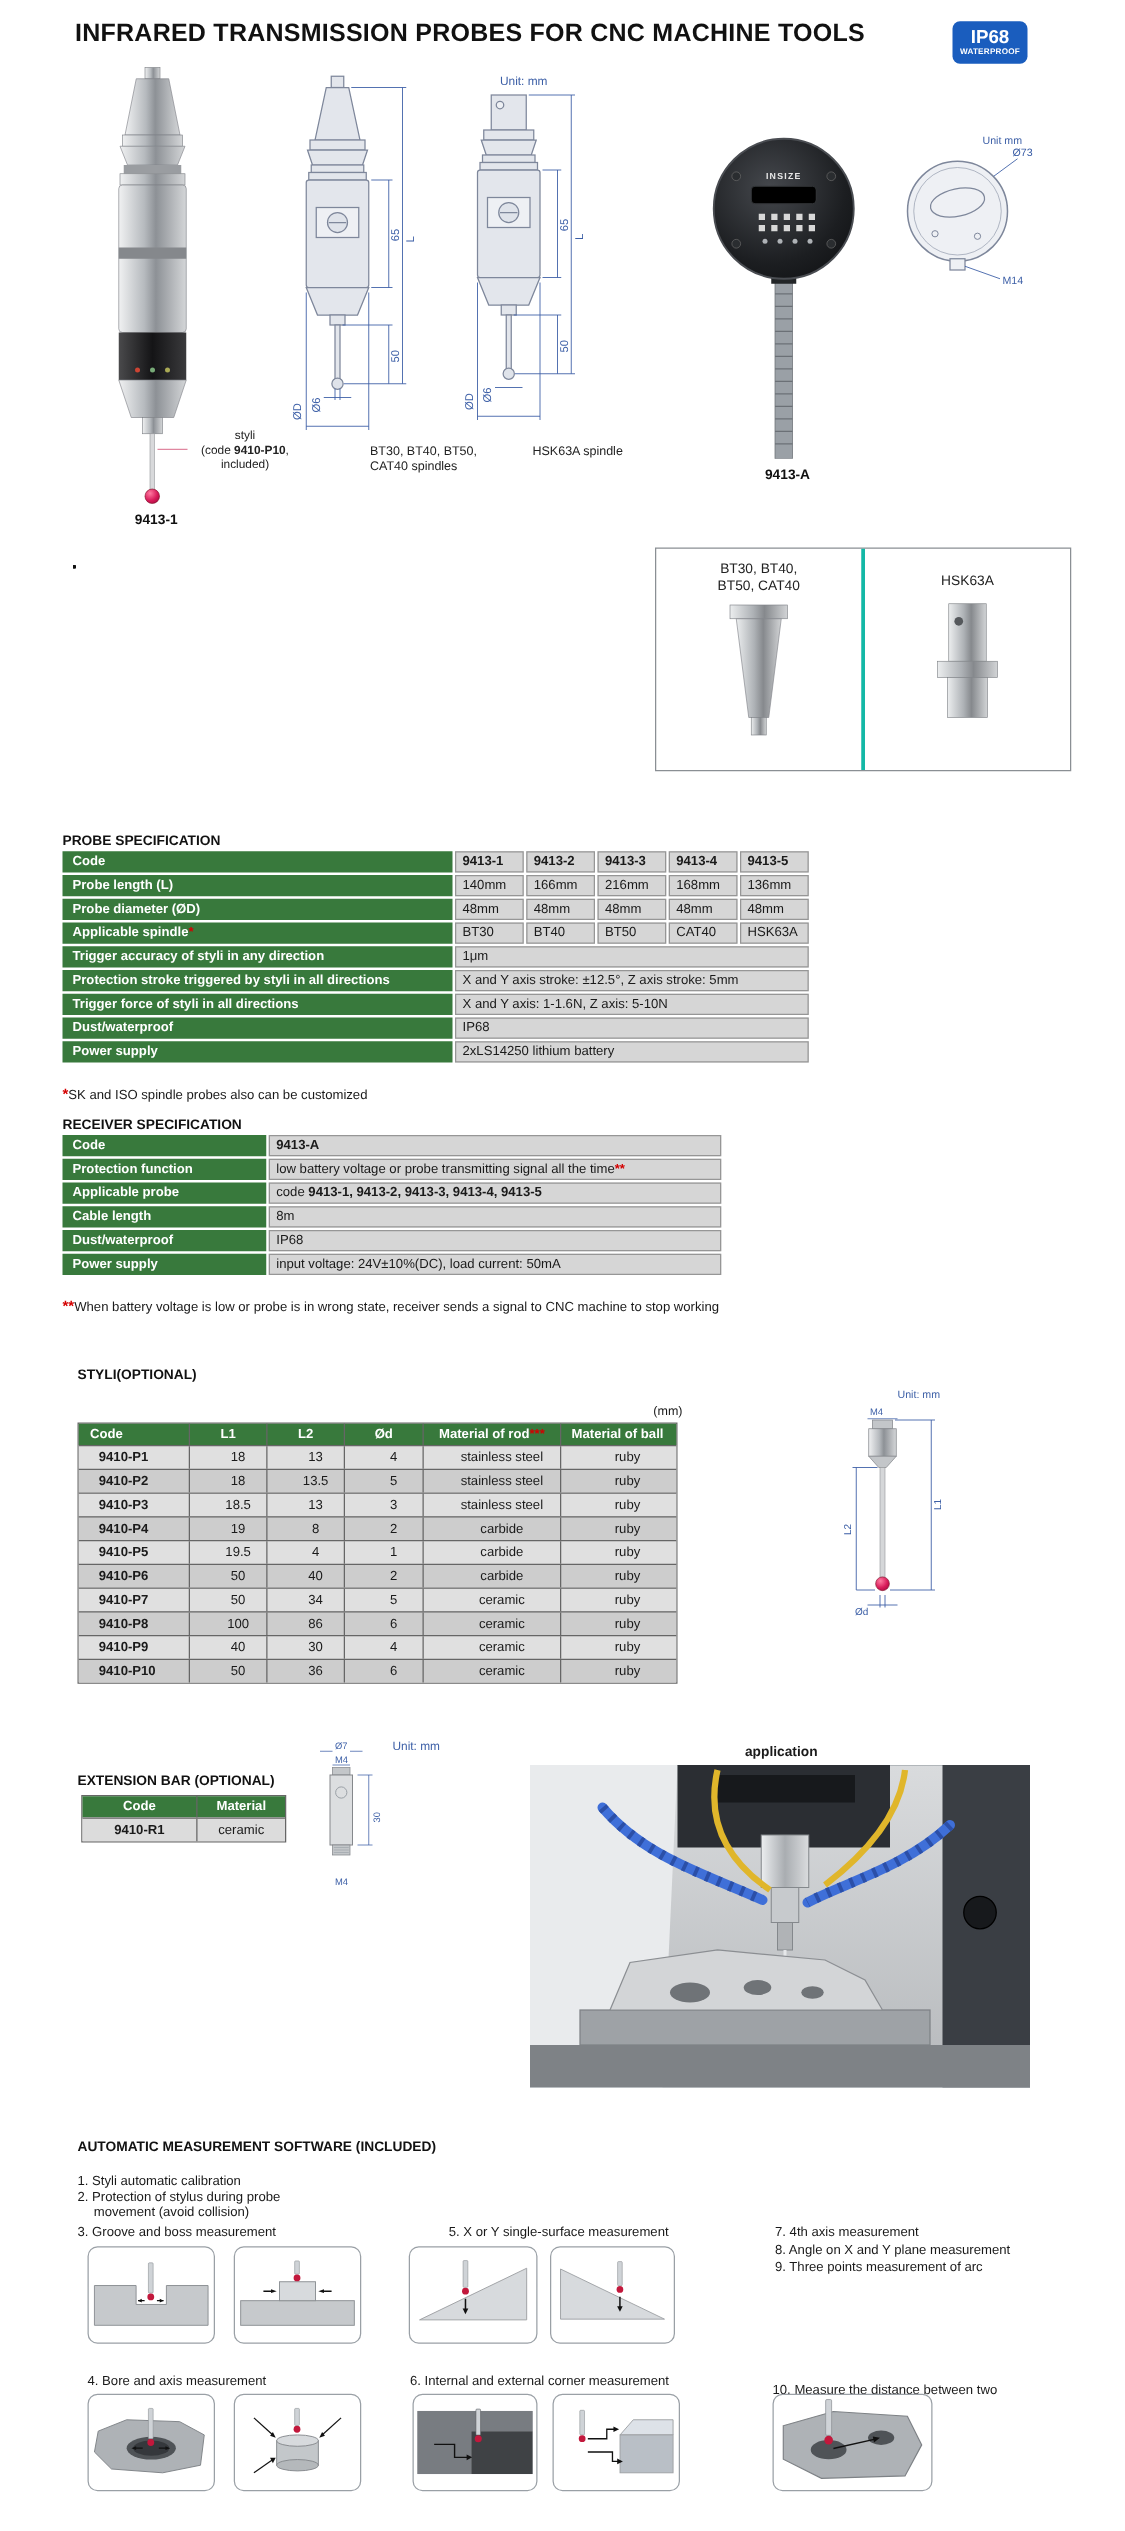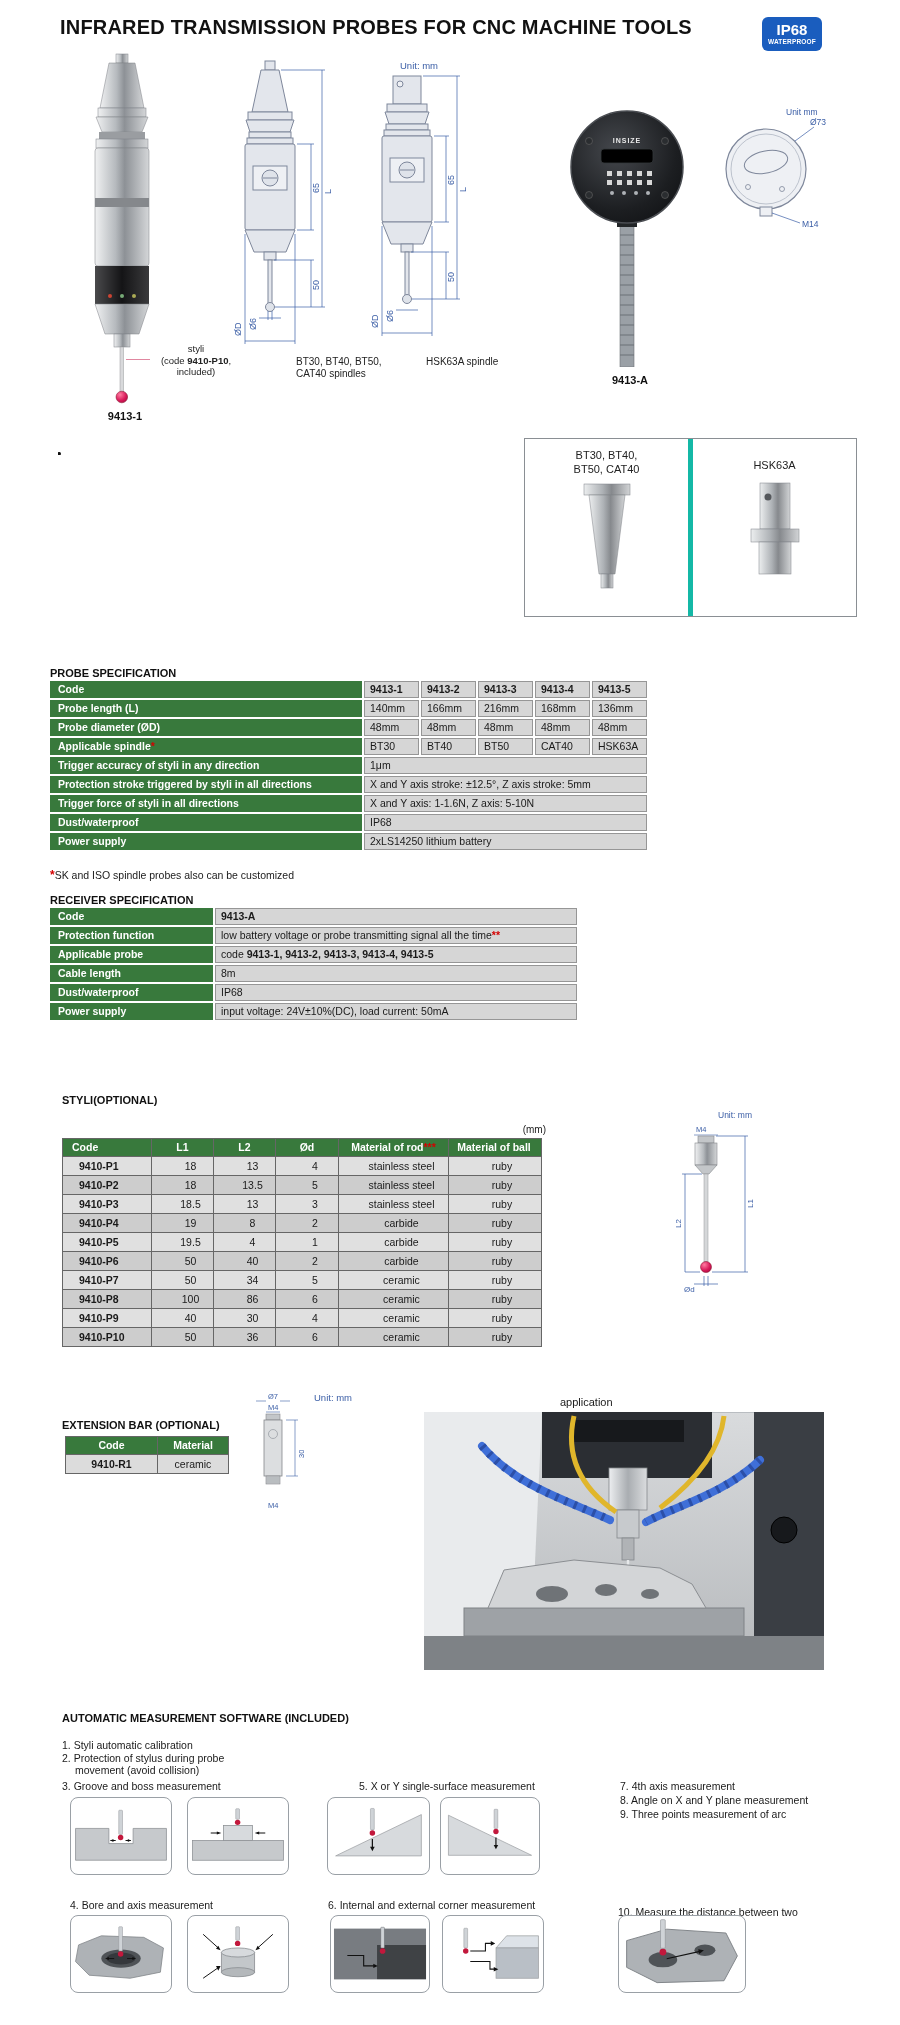--- a/index.html
+++ b/index.html
@@ -55,21 +55,21 @@
   .styli-body .bc{line-height:18px;height:18px;padding-left:16px;}
   .brow.head .bc{line-height:17px;height:17px;}
   .ext-cols{grid-template-columns:92px 70px;}
   .ext-body .brow{background:#dcdcdc;}
   .ext-body .bc{line-height:18px;height:18px;font-weight:bold;}
   .ext-body .bc:last-child{font-weight:normal;}
 
   
   .spbox{width:331px;height:177px;border:1px solid #8a8f94;background:#fff;display:flex;}
   .spcell{flex:1;position:relative;text-align:center;}
-  .spcell.left{border-right:5px solid #14b8a6;}
+  .spcell.left{border-right:3px solid #14b8a6;}
   .sptext{font-size:11px;color:#222;line-height:13.5px;padding-top:10px;}
 
   
   .thumb{position:absolute;border:1.5px solid #9aa0a6;border-radius:8px;background:#fff;overflow:hidden;}
   .sw{font-size:10.5px;color:#1a1a1a;white-space:pre-line;}
   .hang{padding-left:13px;text-indent:-13px;}
   .hang10{padding-left:18px;text-indent:-18px;}
 </style>
 </head>
 <body>
@@ -379,20 +379,23 @@
     <div class="gv">
       <span>code </span><b>9413-1, 9413-2, 9413-3, 9413-4, 9413-5</b>
     </div>
     <div class="gl">Cable length</div>
     <div class="gv">8m</div>
     <div class="gl">Dust/waterproof</div>
     <div class="gv">IP68</div>
     <div class="gl">Power supply</div>
     <div class="gv">input voltage: 24V±10%(DC), load current: 50mA</div>
   </div>
+  <div class="abs foot" style="left:50px;top:1026px;">
+    <span class="fstar">**</span><span>When battery voltage is low or probe is in wrong state, receiver sends a signal to CNC machine to stop working</span>
+  </div>
 
   <div class="abs sect" style="left:62px;top:1094px;">STYLI(OPTIONAL)</div>
   <div class="abs" style="left:480px;top:1124px;width:66px;text-align:right;font-size:10px;">(mm)</div>
   <div class="abs btable" style="left:62px;top:1138px;width:478px;">
     <div class="brow head styli-cols">
       <div class="bc code">Code</div>
       <div class="bc">L1</div>
       <div class="bc">L2</div>
       <div class="bc">Ød</div>
       <div class="bc">
@@ -542,21 +545,21 @@
     <rect x="26" y="24" width="14" height="6" fill="#c3c6c9" stroke="#85888c" stroke-width=".6"></rect>
     <rect x="24" y="30" width="18" height="56" fill="#dcdee0" stroke="#85888c" stroke-width=".8"></rect>
     <circle cx="33" cy="44" r="4.5" fill="none" stroke="#9aa0a6" stroke-width=".8"></circle>
     <rect x="26" y="86" width="14" height="8" fill="#c3c6c9" stroke="#85888c" stroke-width=".6"></rect>
     <line x1="27" y1="88" x2="39" y2="88" stroke="#9aa0a6" stroke-width=".5"></line>
     <line x1="27" y1="90" x2="39" y2="90" stroke="#9aa0a6" stroke-width=".5"></line>
     <line x1="27" y1="92" x2="39" y2="92" stroke="#9aa0a6" stroke-width=".5"></line>
   </svg>
   <div class="abs unit-label" style="left:314px;top:1392px;">Unit: mm</div>
 
-  <div class="abs" style="left:560px;top:1396px;width:130px;text-align:left;font-size:11px;">application</div>
+  <div class="abs" style="left:560px;top:1396px;width:130px;text-align:center;font-size:11px;font-weight:bold;">application</div>
   <svg class="abs" style="left:424px;top:1412px;" width="400" height="258" viewBox="0 0 400 258">
     <defs>
       <linearGradient id="appbg" x1="0" y1="0" x2="0" y2="1">
         <stop offset="0" stop-color="#d9dbdd"></stop>
           <stop offset="1" stop-color="#b6b9bc"></stop>
       </linearGradient>
       <linearGradient id="spin" x1="0" y1="0" x2="1" y2="0">
         <stop offset="0" stop-color="#eceef0"></stop>
           <stop offset=".5" stop-color="#a9adb1"></stop>
           <stop offset="1" stop-color="#dadcde"></stop>

